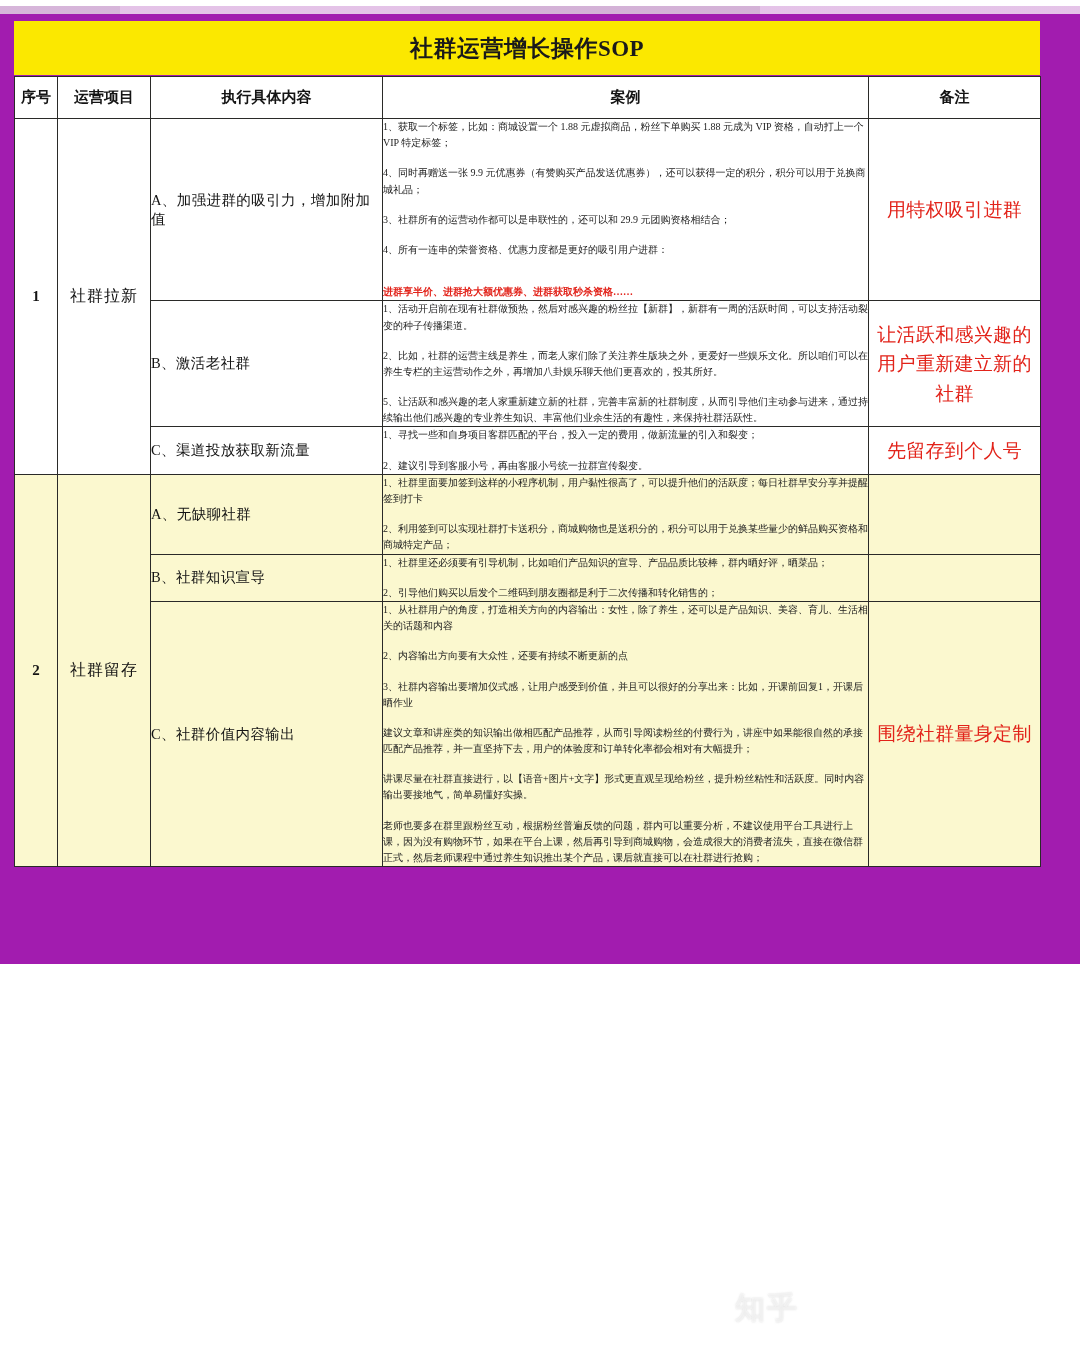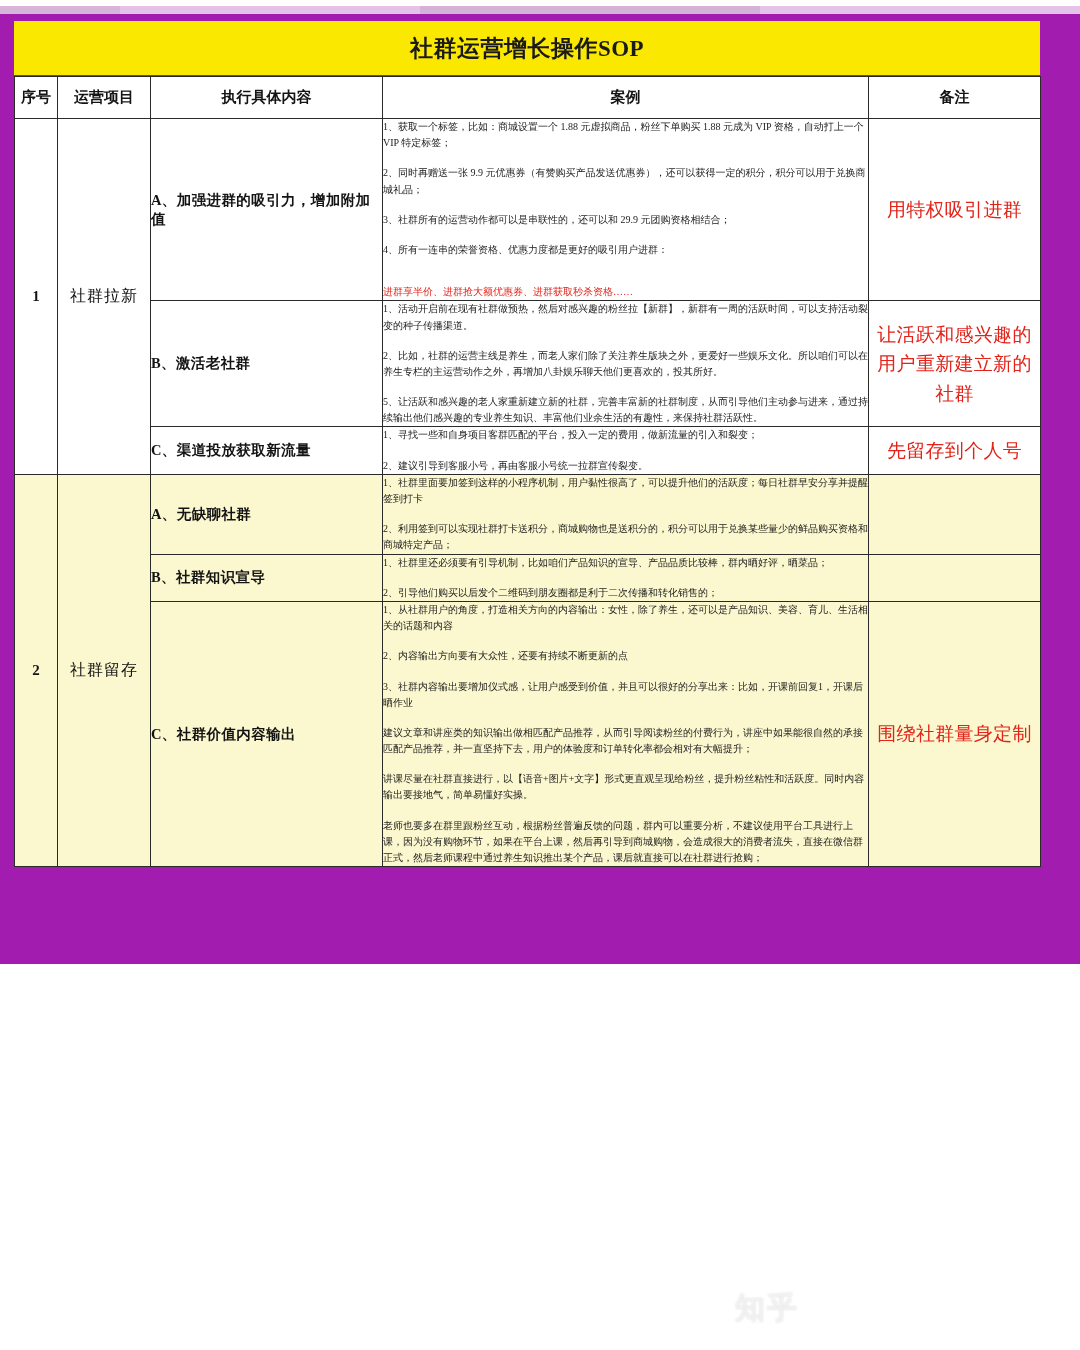--- a/index.html
+++ b/index.html
@@ -73,38 +73,38 @@
     font-size:15px;font-weight:bold;color:#141414;
     font-family:"Liberation Serif","DejaVu Serif",serif;
   }
   .proj{
     text-align:center;
     font-size:16px;font-weight:normal;color:#141414;
     font-family:"Liberation Serif","DejaVu Serif",serif;
     letter-spacing:1px;
   }
   .act{
-    font-size:14.5px;font-weight:bold;color:#141414;
+    font-size:14.5px;font-weight:normal;color:#141414;
     font-family:"Liberation Serif","DejaVu Serif",serif;
     padding:6px 10px 6px 14px;
     letter-spacing:.4px;
   }
   .case{
     padding:8px 12px 8px 10px;
     font-size:10px;color:#1c1c1c;
     line-height:1.62;
     text-align:left;
     font-family:"Liberation Serif","DejaVu Serif",serif;
     vertical-align:top;
   }
   .case p{margin:0 0 14px 0;}
   .case p:last-child{margin-bottom:0;}
   .case p.tight{margin-bottom:26px;}
   .case .hl{
-    color:#e2231a;font-weight:normal;
+    color:#e2231a;font-weight:bold;
   }
   .note{
     text-align:center;
     font-size:19px;color:#e2231a;
     line-height:1.55;
     padding:4px 8px;
     font-family:"Liberation Serif","DejaVu Serif",serif;
     letter-spacing:.3px;
   }
 
@@ -171,21 +171,21 @@
       </tr>
     </thead>
     <tbody>
 
       <tr class="sec1">
         <td class="idx" rowspan="3">1</td>
         <td class="proj" rowspan="3">社群拉新</td>
         <td class="act">A、加强进群的吸引力，增加附加值</td>
         <td class="case">
           <p>1、获取一个标签，比如：商城设置一个 1.88 元虚拟商品，粉丝下单购买 1.88 元成为 VIP 资格，自动打上一个 VIP 特定标签；</p>
-          <p>2、同时再赠送一张 9.9 元优惠券（有赞购买产品发送优惠券），还可以获得一定的积分，积分可以用于兑换商城礼品；</p>
+          <p>4、同时再赠送一张 9.9 元优惠券（有赞购买产品发送优惠券），还可以获得一定的积分，积分可以用于兑换商城礼品；</p>
           <p>3、社群所有的运营动作都可以是串联性的，还可以和 29.9 元团购资格相结合；</p>
           <p class="tight">4、所有一连串的荣誉资格、优惠力度都是更好的吸引用户进群：</p>
           <p class="hl">进群享半价、进群抢大额优惠券、进群获取秒杀资格……</p>
         </td>
         <td class="note">用特权吸引进群</td>
       </tr>
 
       <tr class="sec1">
         <td class="act">B、激活老社群</td>
         <td class="case">

